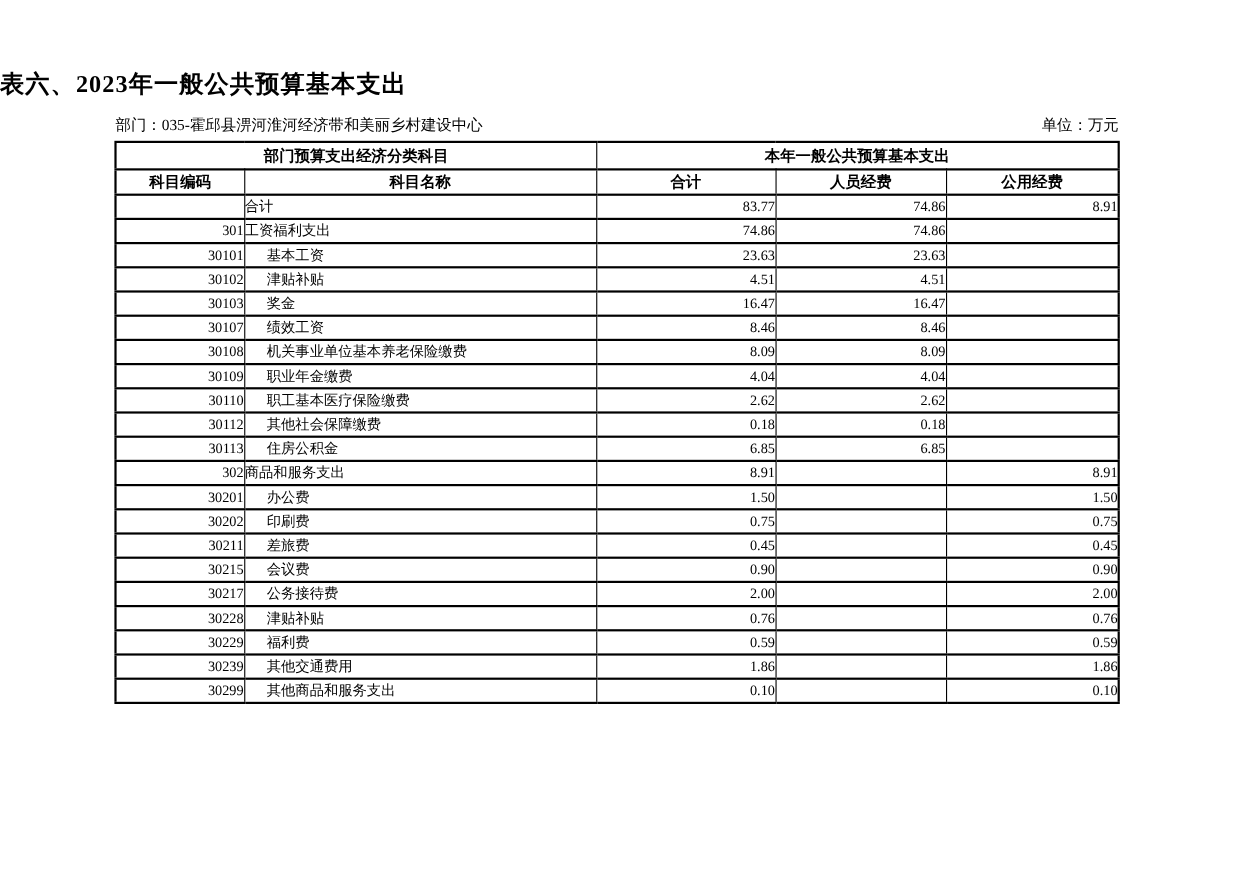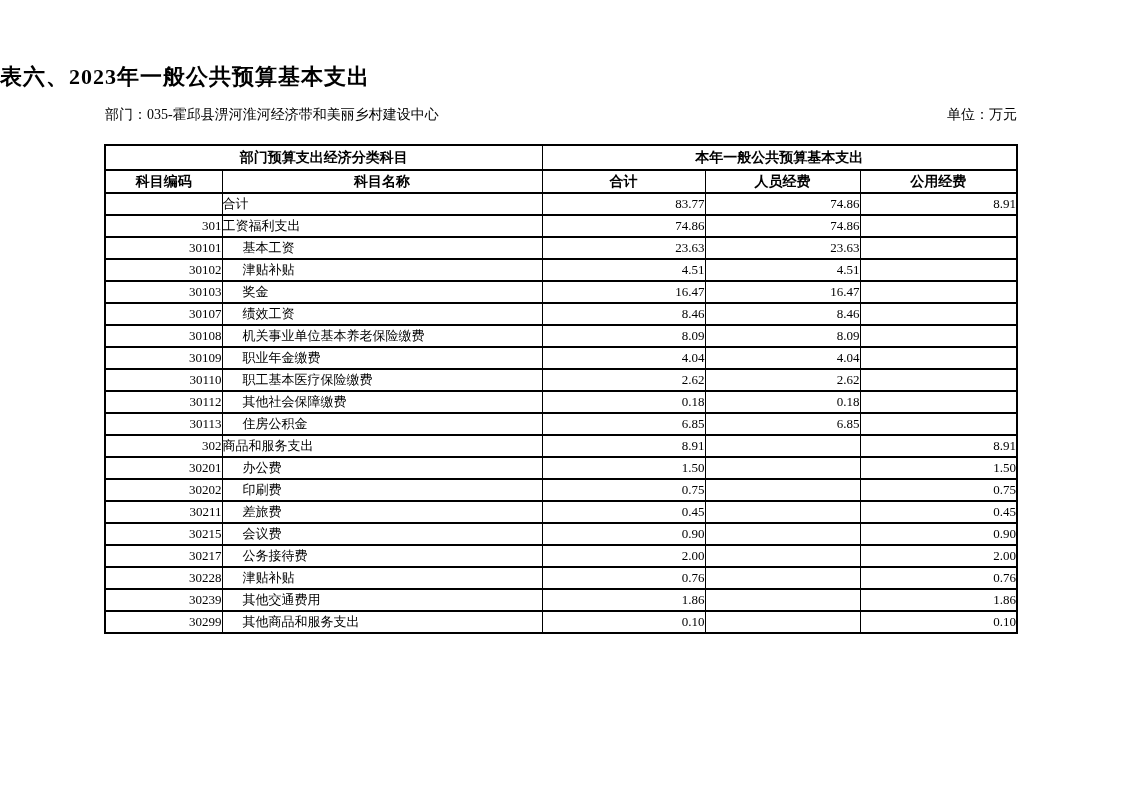--- a/index.html
+++ b/index.html
@@ -24,21 +24,21 @@
     margin: 14px auto 0 auto;
     display: flex;
     justify-content: space-between;
     align-items: flex-end;
     font-size: 14px;
     line-height: 18px;
     text-align: center;
   }
   table.budget {
     width: 912px;
-    margin: 20px auto 0 auto;
+    margin: 4px auto 0 auto;
     border-collapse: collapse;
     table-layout: fixed;
     border: 2px solid #000;
   }
   table.budget th, table.budget td {
     border: 1px solid #000;
     border-top: 2px solid #000;
     border-bottom: 2px solid #000;
     padding: 0;
     overflow: hidden;
@@ -213,20 +213,27 @@
           <td class="num">2.00</td>
         </tr>
         <tr>
           <td class="code lvl2">30228</td>
           <td class="name lvl2">津贴补贴</td>
           <td class="num">0.76</td>
           <td class="num"></td>
           <td class="num">0.76</td>
         </tr>
         <tr>
+          <td class="code lvl2">30229</td>
+          <td class="name lvl2">福利费</td>
+          <td class="num">0.59</td>
+          <td class="num"></td>
+          <td class="num">0.59</td>
+        </tr>
+        <tr>
           <td class="code lvl2">30239</td>
           <td class="name lvl2">其他交通费用</td>
           <td class="num">1.86</td>
           <td class="num"></td>
           <td class="num">1.86</td>
         </tr>
         <tr>
           <td class="code lvl2">30299</td>
           <td class="name lvl2">其他商品和服务支出</td>
           <td class="num">0.10</td>

